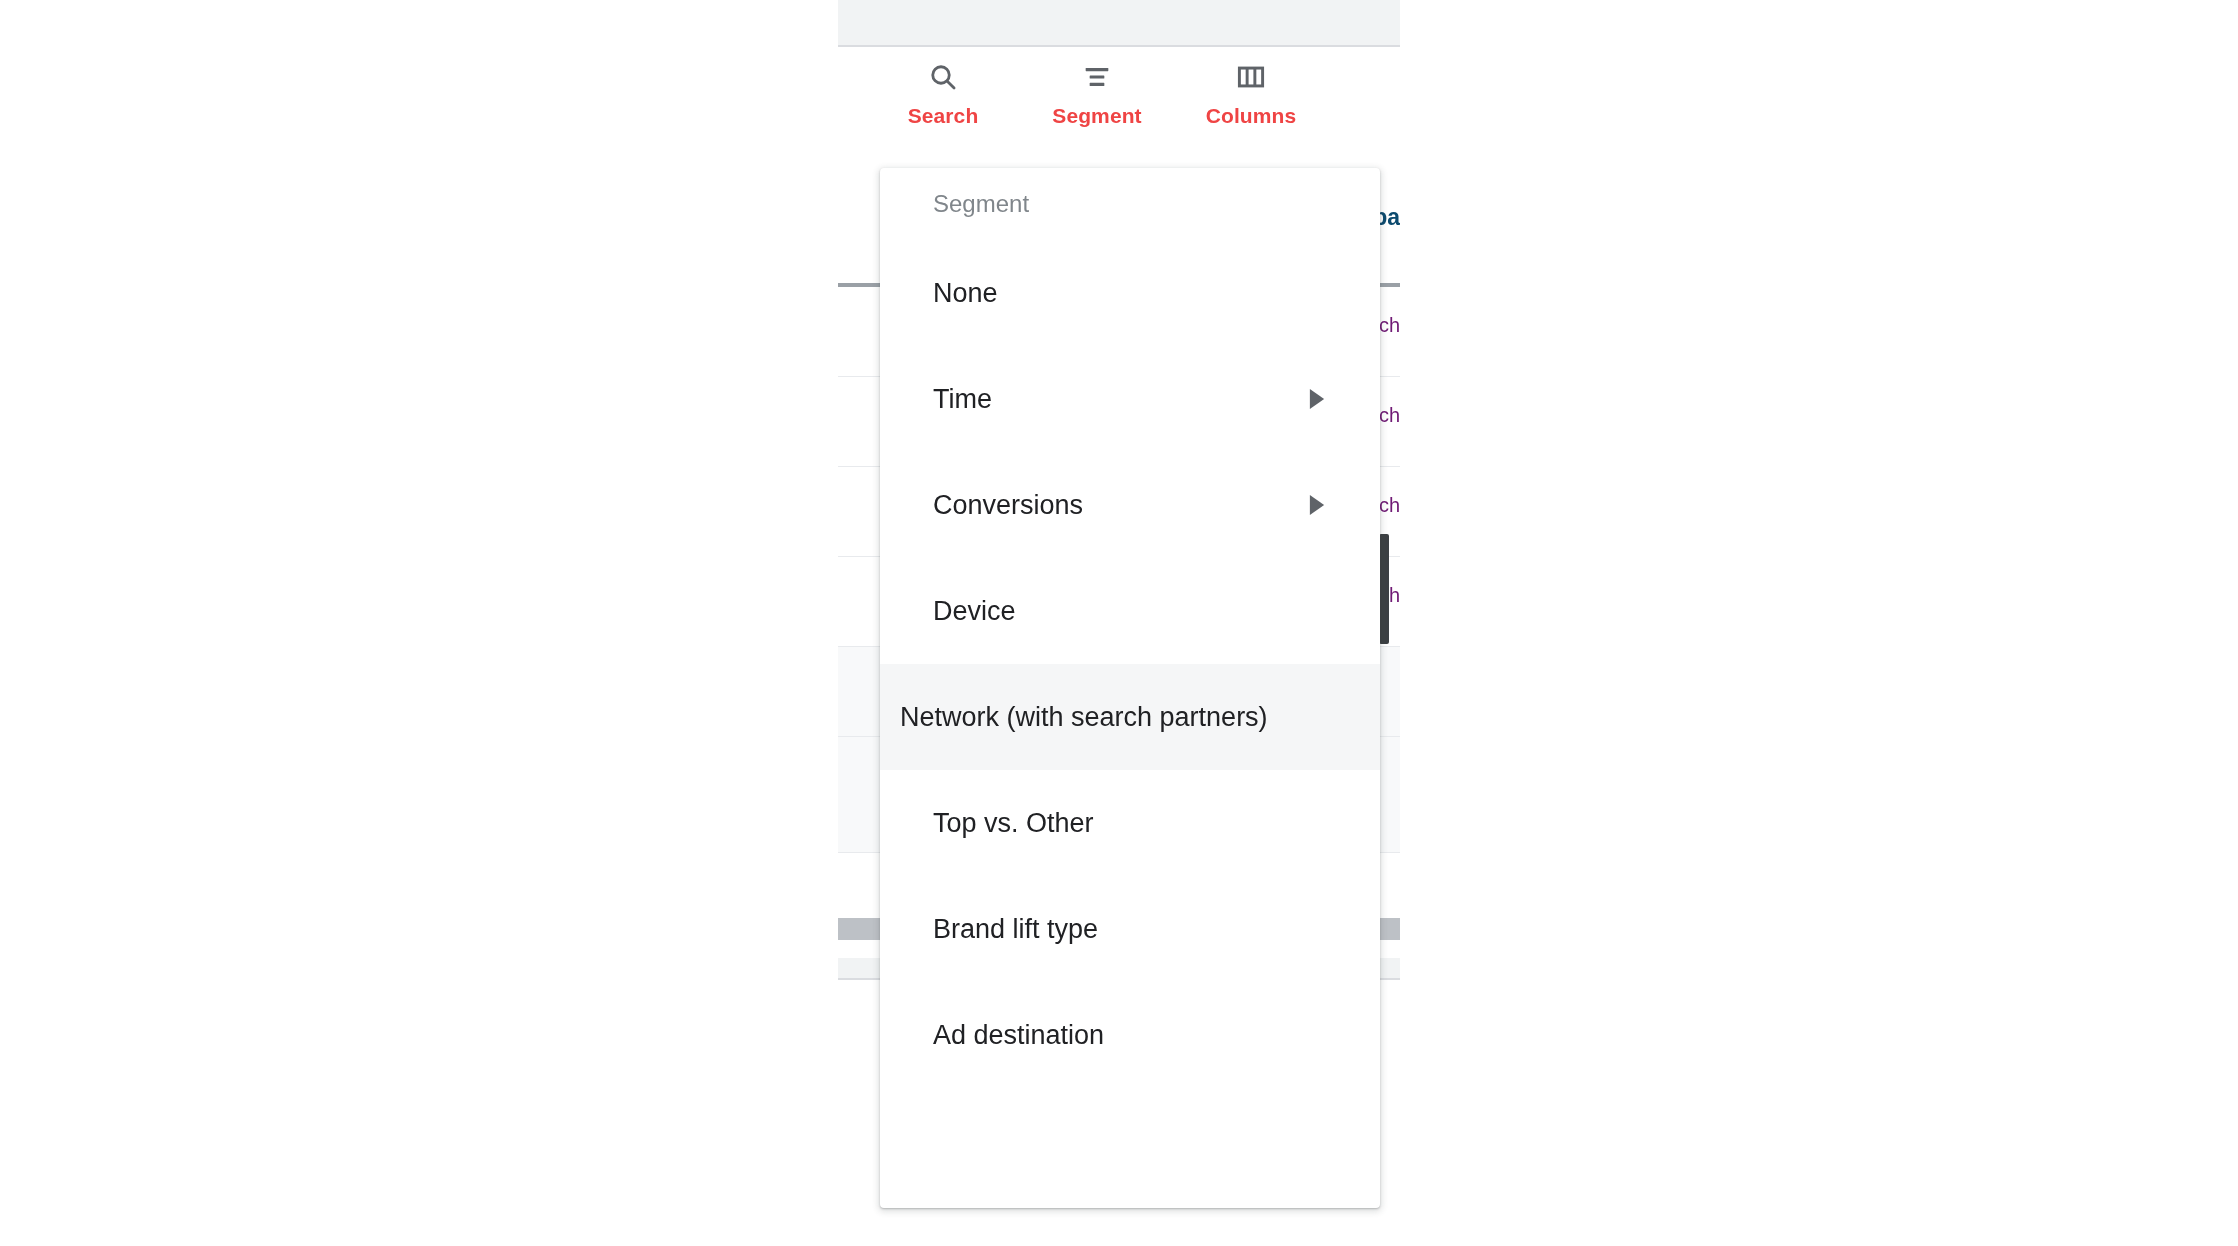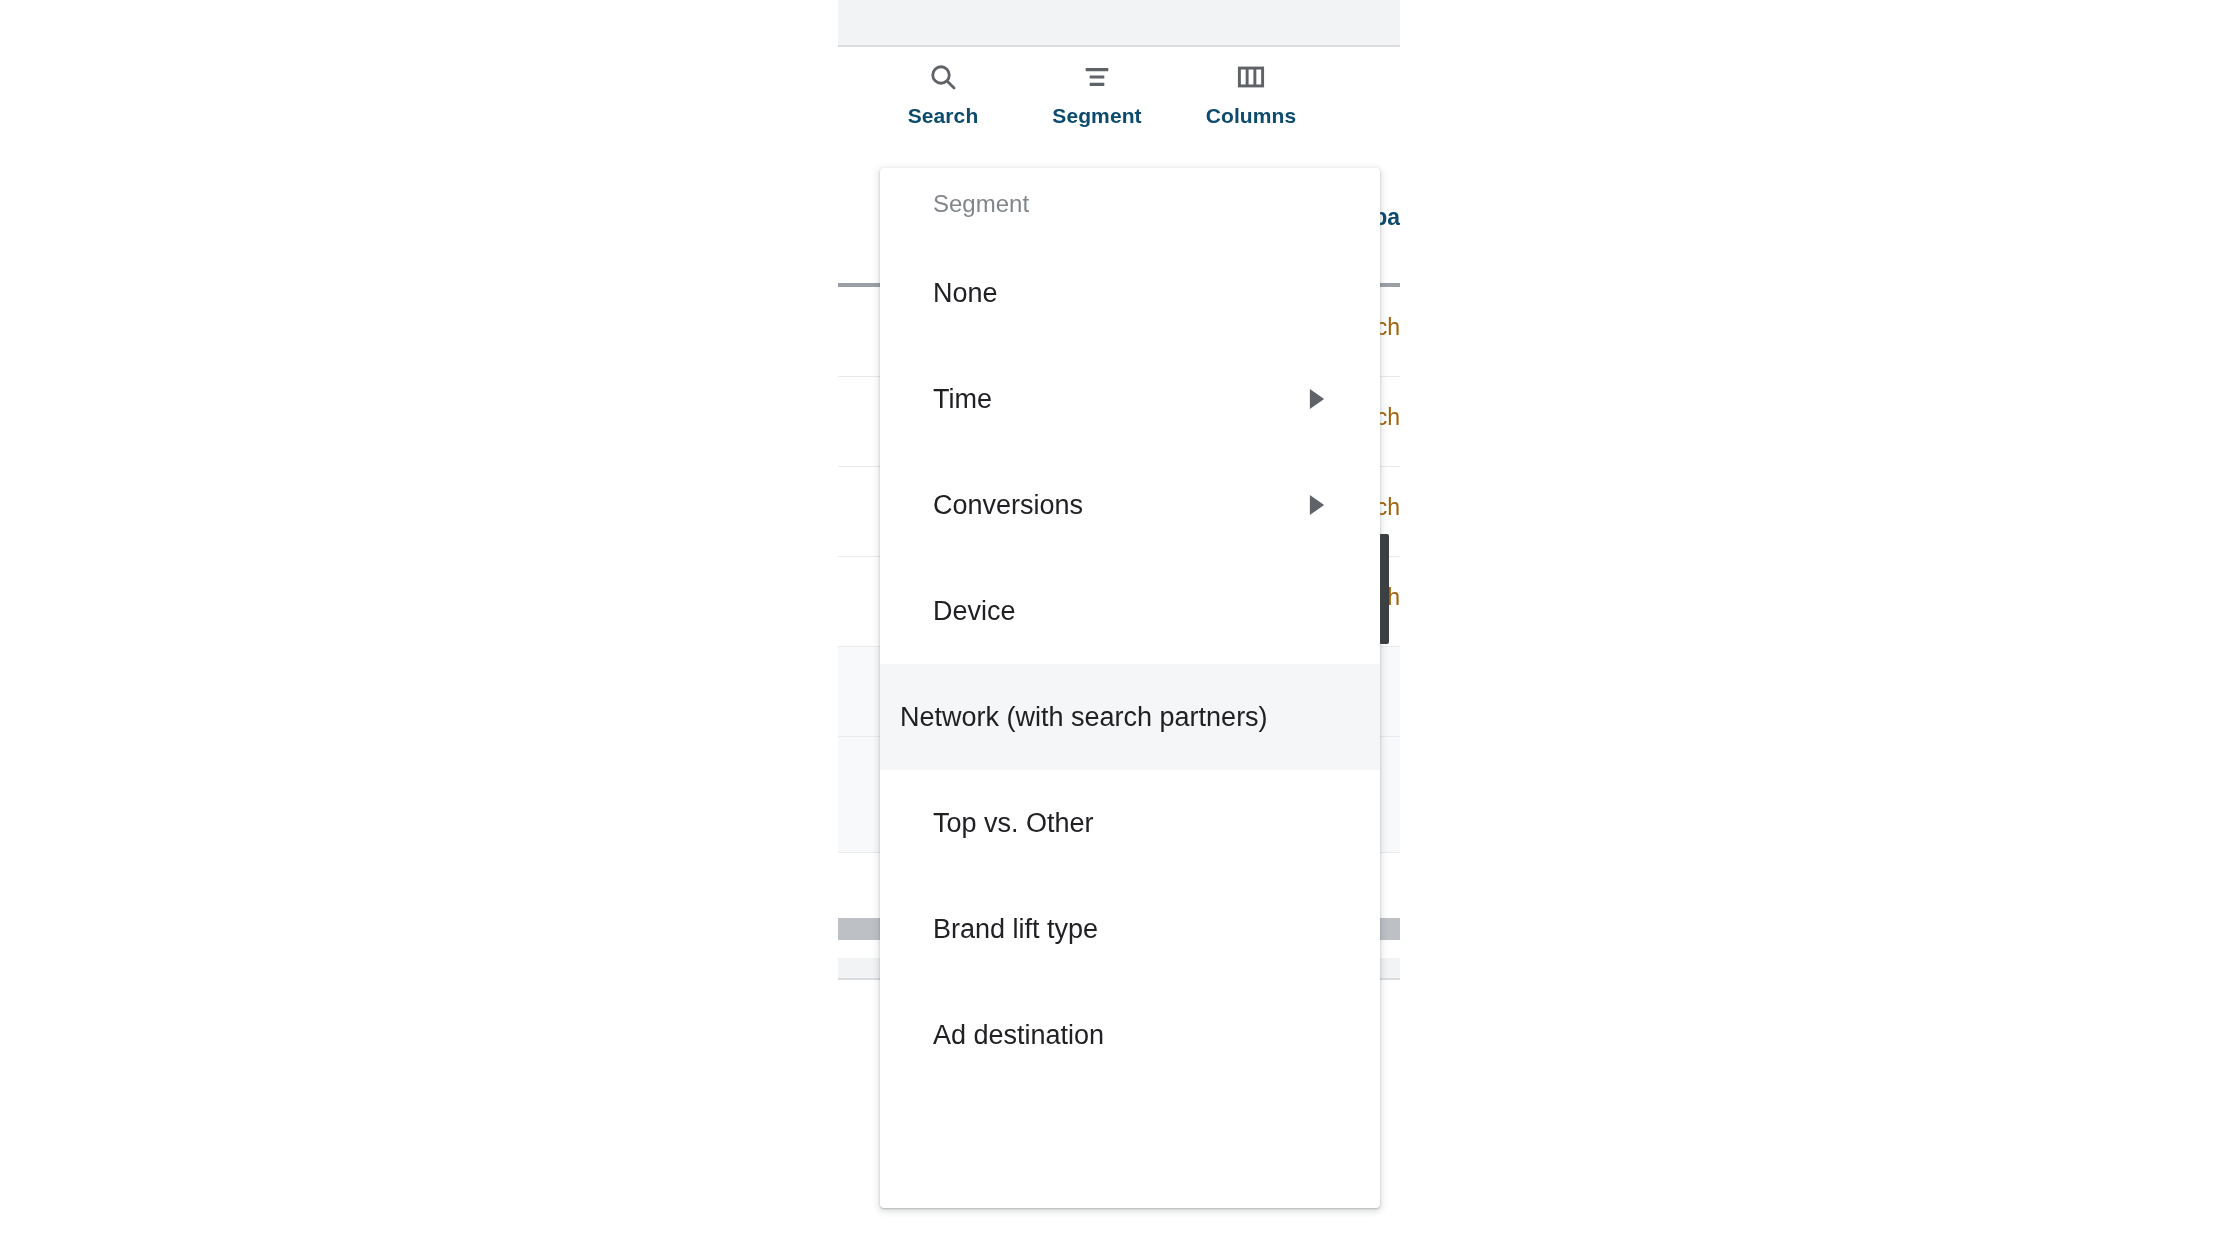--- a/index.html
+++ b/index.html
@@ -75,21 +75,21 @@
     display: flex;
     align-items: center;
     justify-content: center;
     color: #5f6368;
   }
   .tool-icon svg { display: block; }
   .tool-label {
     margin-top: 9px;
     font-size: 21px;
     line-height: 25px;
-    color: #0c4a6e;
+    color: #ef4444;
     font-weight: 700;
     letter-spacing: .1px;
     white-space: nowrap;
   }
 
   
   .table-card {
     position: absolute;
     left: 0;
     top: 166px;
@@ -118,22 +118,22 @@
     height: 90px;
     border-bottom: 1px solid #e8eaed;
     box-sizing: border-box;
   }
   .trow.alt { background: #f8f9fa; }
   .trow.tall { height: 116px; }
   .td {
     position: absolute;
     right: 0;
     top: 27px;
-    font-size: 23px;
-    color: #a16207;
+    font-size: 20px;
+    color: #701a75;
     white-space: nowrap;
   }
   .hscroll-track {
     position: absolute;
     left: 0;
     bottom: 18px;
     width: 562px;
     height: 22px;
   }
   .hscroll-thumb {

